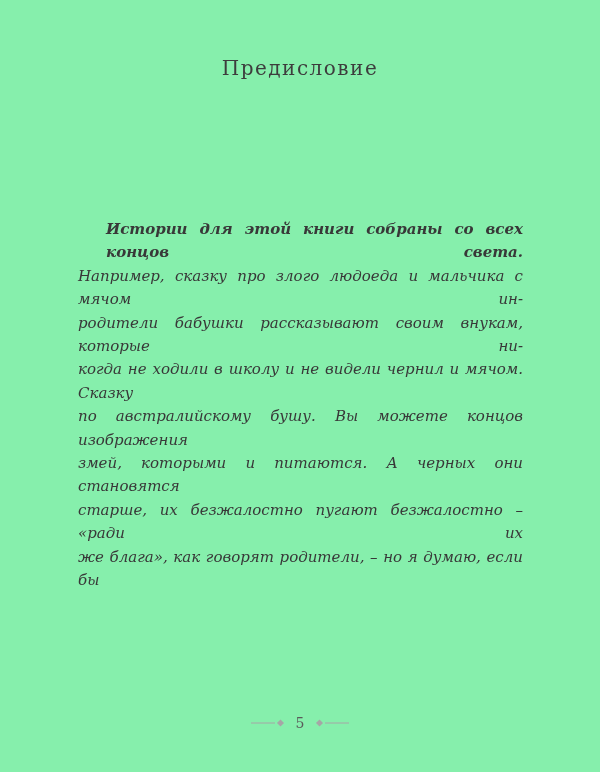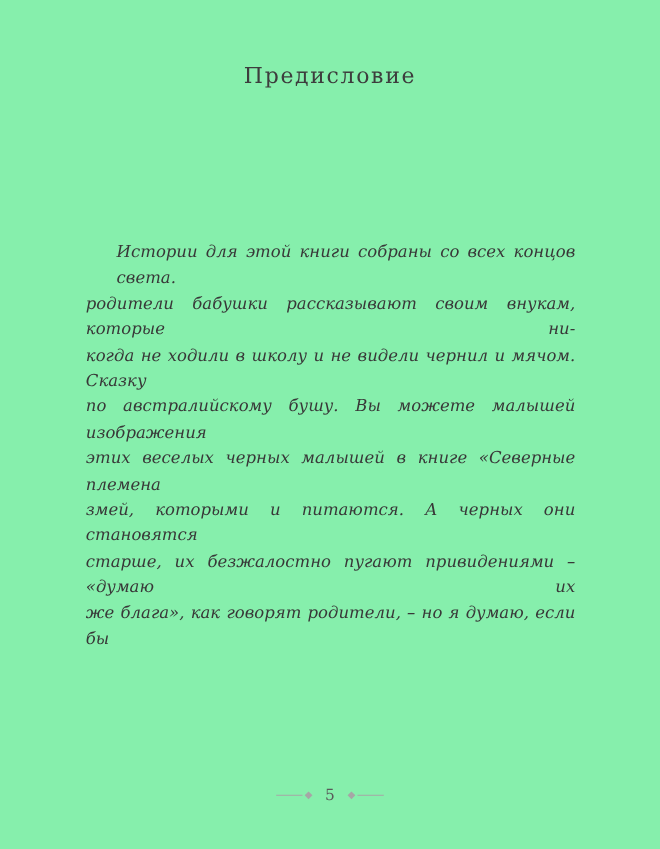--- a/index.html
+++ b/index.html
@@ -37,20 +37,21 @@
   .paragraph {
     margin: 0;
   }
   .line {
     text-align: justify;
     text-align-last: justify;
     white-space: normal;
   }
   .line.first {
     padding-left: 28px;
+    font-weight: bold;
   }
   .footer {
     position: absolute;
     left: 0;
     right: 0;
     bottom: 42px;
     display: flex;
     align-items: center;
     justify-content: center;
   }
@@ -69,26 +70,26 @@
 </head>
 <body>
 
 <div class="book-page">
 
   <h1 class="title">Предисловие</h1>
 
   <div class="body-text">
       <div class="paragraph">
         <div class="line first">Истории для этой книги собраны со всех концов света.</div>
+        <div class="line">Например, сказку про злого людоеда и мальчика с мячом ин-</div>
         <div class="line">родители бабушки рассказывают своим внукам, которые ни-</div>
         <div class="line">когда не ходили в школу и не видели чернил и мячом. Сказку</div>
-        <div class="line">по австралийскому бушу. Вы можете малышей изображения</div>
-        <div class="line">этих веселых черных малышей в книге «Северные племена</div>
+        <div class="line">по австралийскому бушу. Вы можете концов изображения</div>
         <div class="line">змей, которыми и питаются. А черных они становятся</div>
-        <div class="line">старше, их безжалостно пугают привидениями – «думаю их</div>
+        <div class="line">старше, их безжалостно пугают безжалостно – «ради их</div>
         <div class="line">же блага», как говорят родители, – но я думаю, если бы</div>
       </div>
     </div>
 
   <div class="footer">
     <span class="flourish">
       <svg width="36" height="8" viewBox="0 0 36 8" aria-hidden="true">
         <line x1="0" y1="4" x2="24" y2="4" stroke="#a6a6a6" stroke-width="1"></line>
         <rect x="27" y="1.5" width="5" height="5" transform="rotate(45 29.5 4)" fill="#a6a6a6"></rect>
       </svg>

